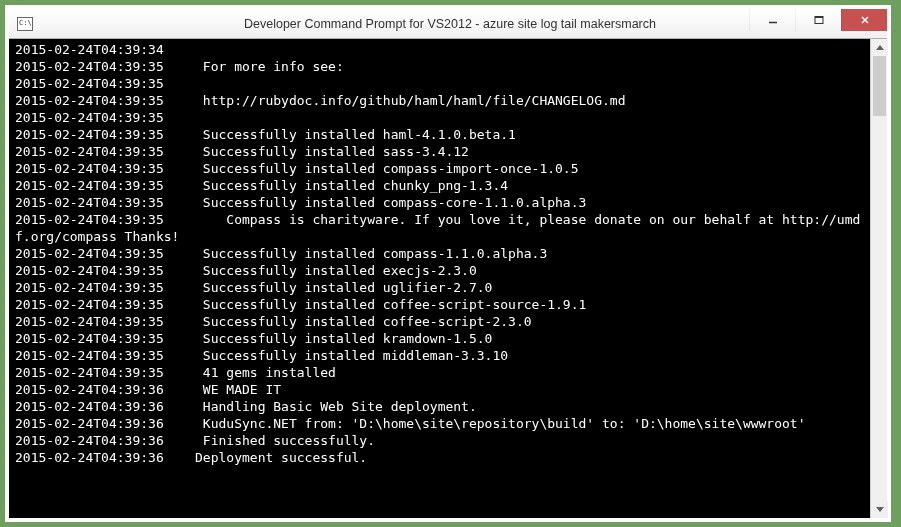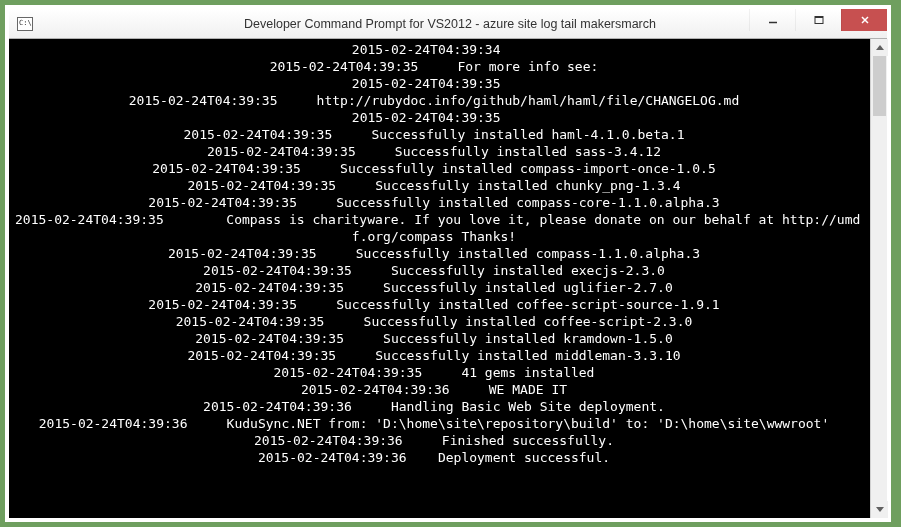--- a/index.html
+++ b/index.html
@@ -85,21 +85,20 @@
     .console {
       flex: 1;
       background: #000;
       color: #fff;
       font-family: Consolas, "Lucida Console", monospace;
       font-size: 13px;
       line-height: 17px;
       padding: 2px 17px 2px 6px;
       white-space: pre;
       overflow: hidden;
-      text-align: center;
     }
     .scrollbar {
       width: 17px;
       background: #f0f0f0;
       position: relative;
       border-left: 1px solid #d0d0d0;
     }
     .sb-arrow {
       width: 17px;
       height: 17px;

